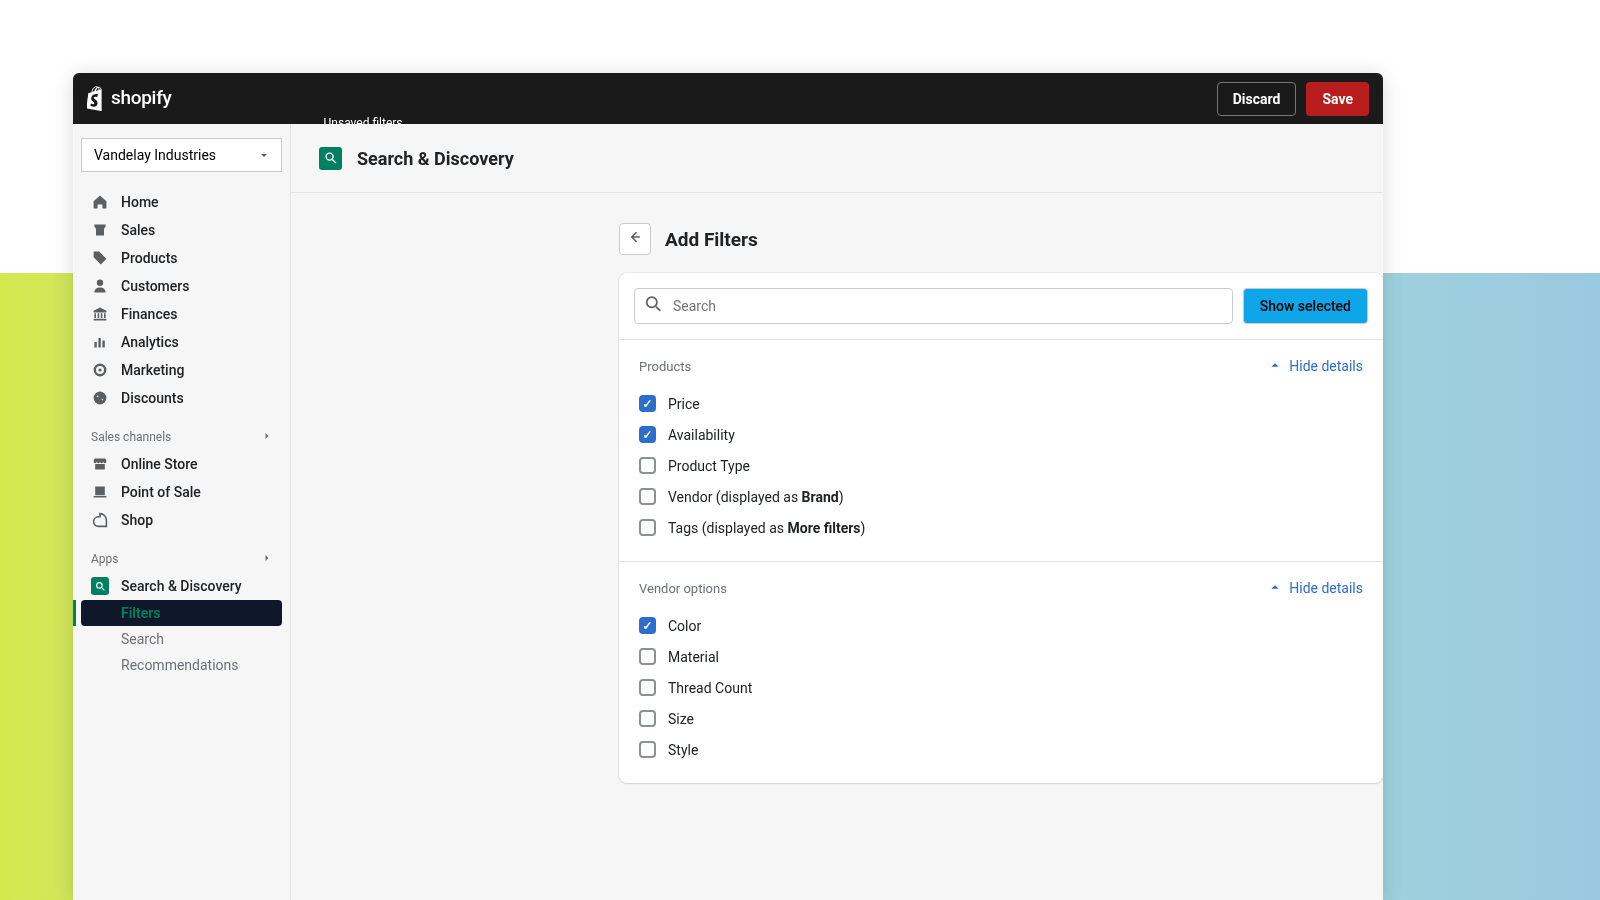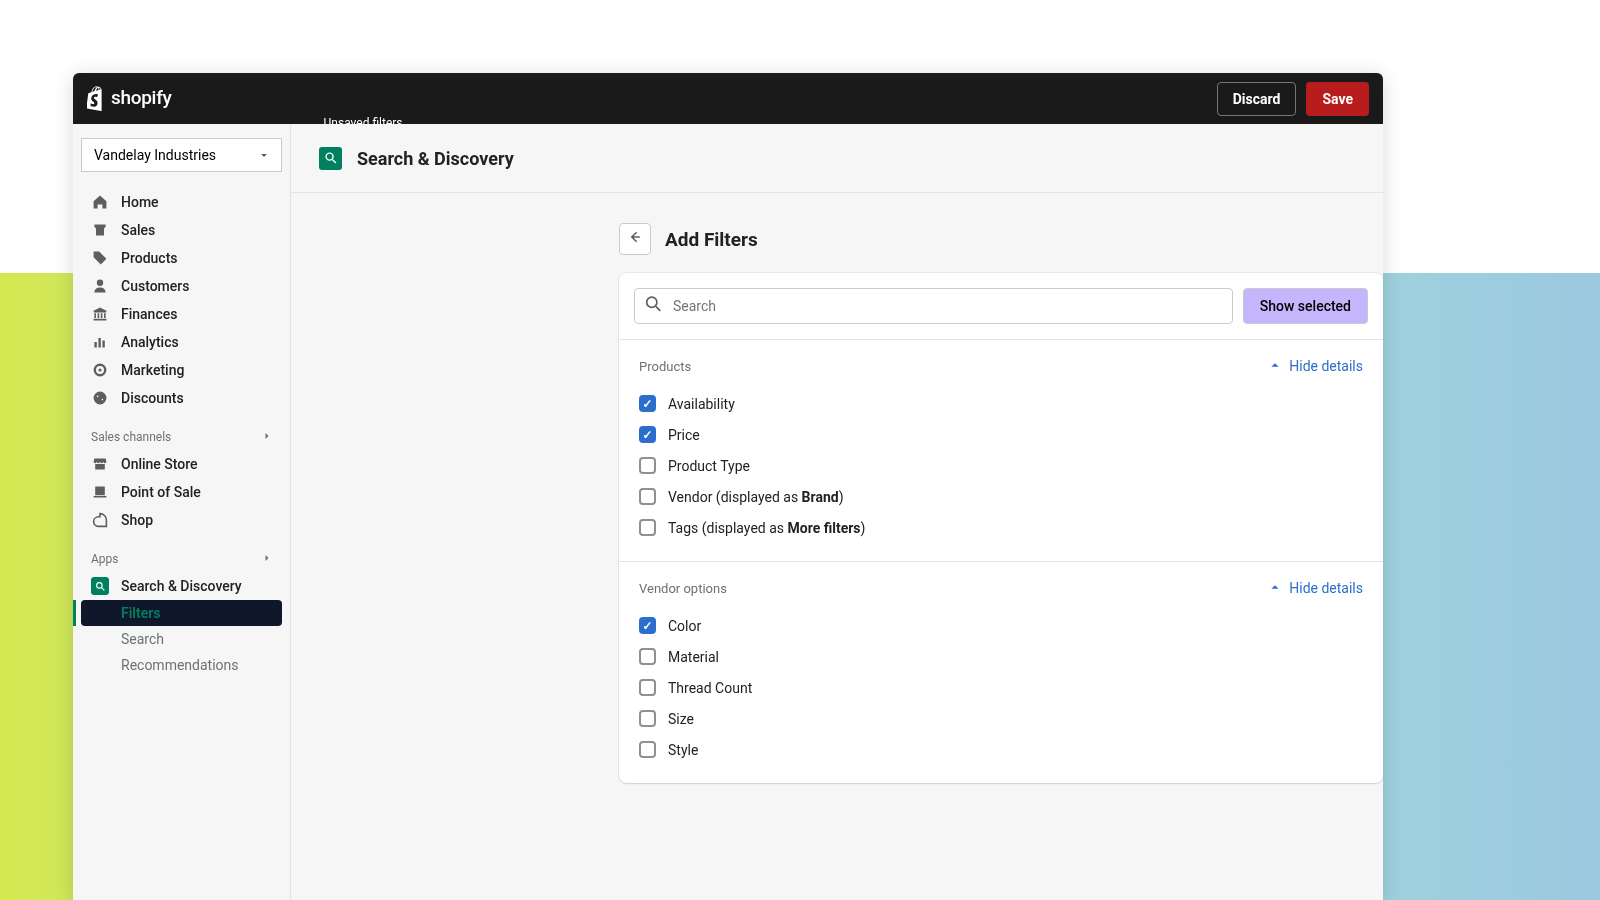--- a/index.html
+++ b/index.html
@@ -134,21 +134,21 @@
 .search-input {
   width: 100%;
   padding: 9px 12px 9px 38px;
   border: 1px solid #c9cccf;
   border-radius: 4px;
   font-size: 14px;
 }
 .search-icon-pos { position: absolute; left: 11px; top: 50%; transform: translateY(-50%); }
 .show-selected {
   border: 1px solid #c9cccf;
-  background: #c4b5fd;
+  background: #0ea5e9;
   padding: 9px 16px;
   border-radius: 4px;
   font-size: 14px;
   font-weight: 500;
   cursor: pointer;
 }
 
 .section { padding: 18px 20px; border-bottom: 1px solid #e1e3e5; }
 .section:last-child { border-bottom: none; }
 .section-header { display: flex; justify-content: space-between; align-items: center; margin-bottom: 14px; }
@@ -368,25 +368,25 @@
                     <div class="section-title">Products</div>
                     <div class="hide-details">
                       <span><svg width="12" height="12" viewBox="0 0 20 20" fill="#2c6ecb">
                           <path d="M4 13l6-6 6 6z"></path>
                         </svg></span>
                       <span>Hide details</span>
                     </div>
                   </div>
                   <div class="filter-row">
                     <div class="checkbox checked"></div>
+                    <div class="filter-label">Price</div>
+                  </div>
+                  <div class="filter-row">
+                    <div class="checkbox checked"></div>
                     <div class="filter-label">Availability</div>
-                  </div>
-                  <div class="filter-row">
-                    <div class="checkbox checked"></div>
-                    <div class="filter-label">Price</div>
                   </div>
                   <div class="filter-row">
                     <div class="checkbox"></div>
                     <div class="filter-label">Product Type</div>
                   </div>
                   <div class="filter-row">
                     <div class="checkbox"></div>
                     <div class="filter-label"><span class="muted">Vendor (displayed as </span><span class="bold">Brand</span><span class="muted">)</span></div>
                   </div>
                   <div class="filter-row">

